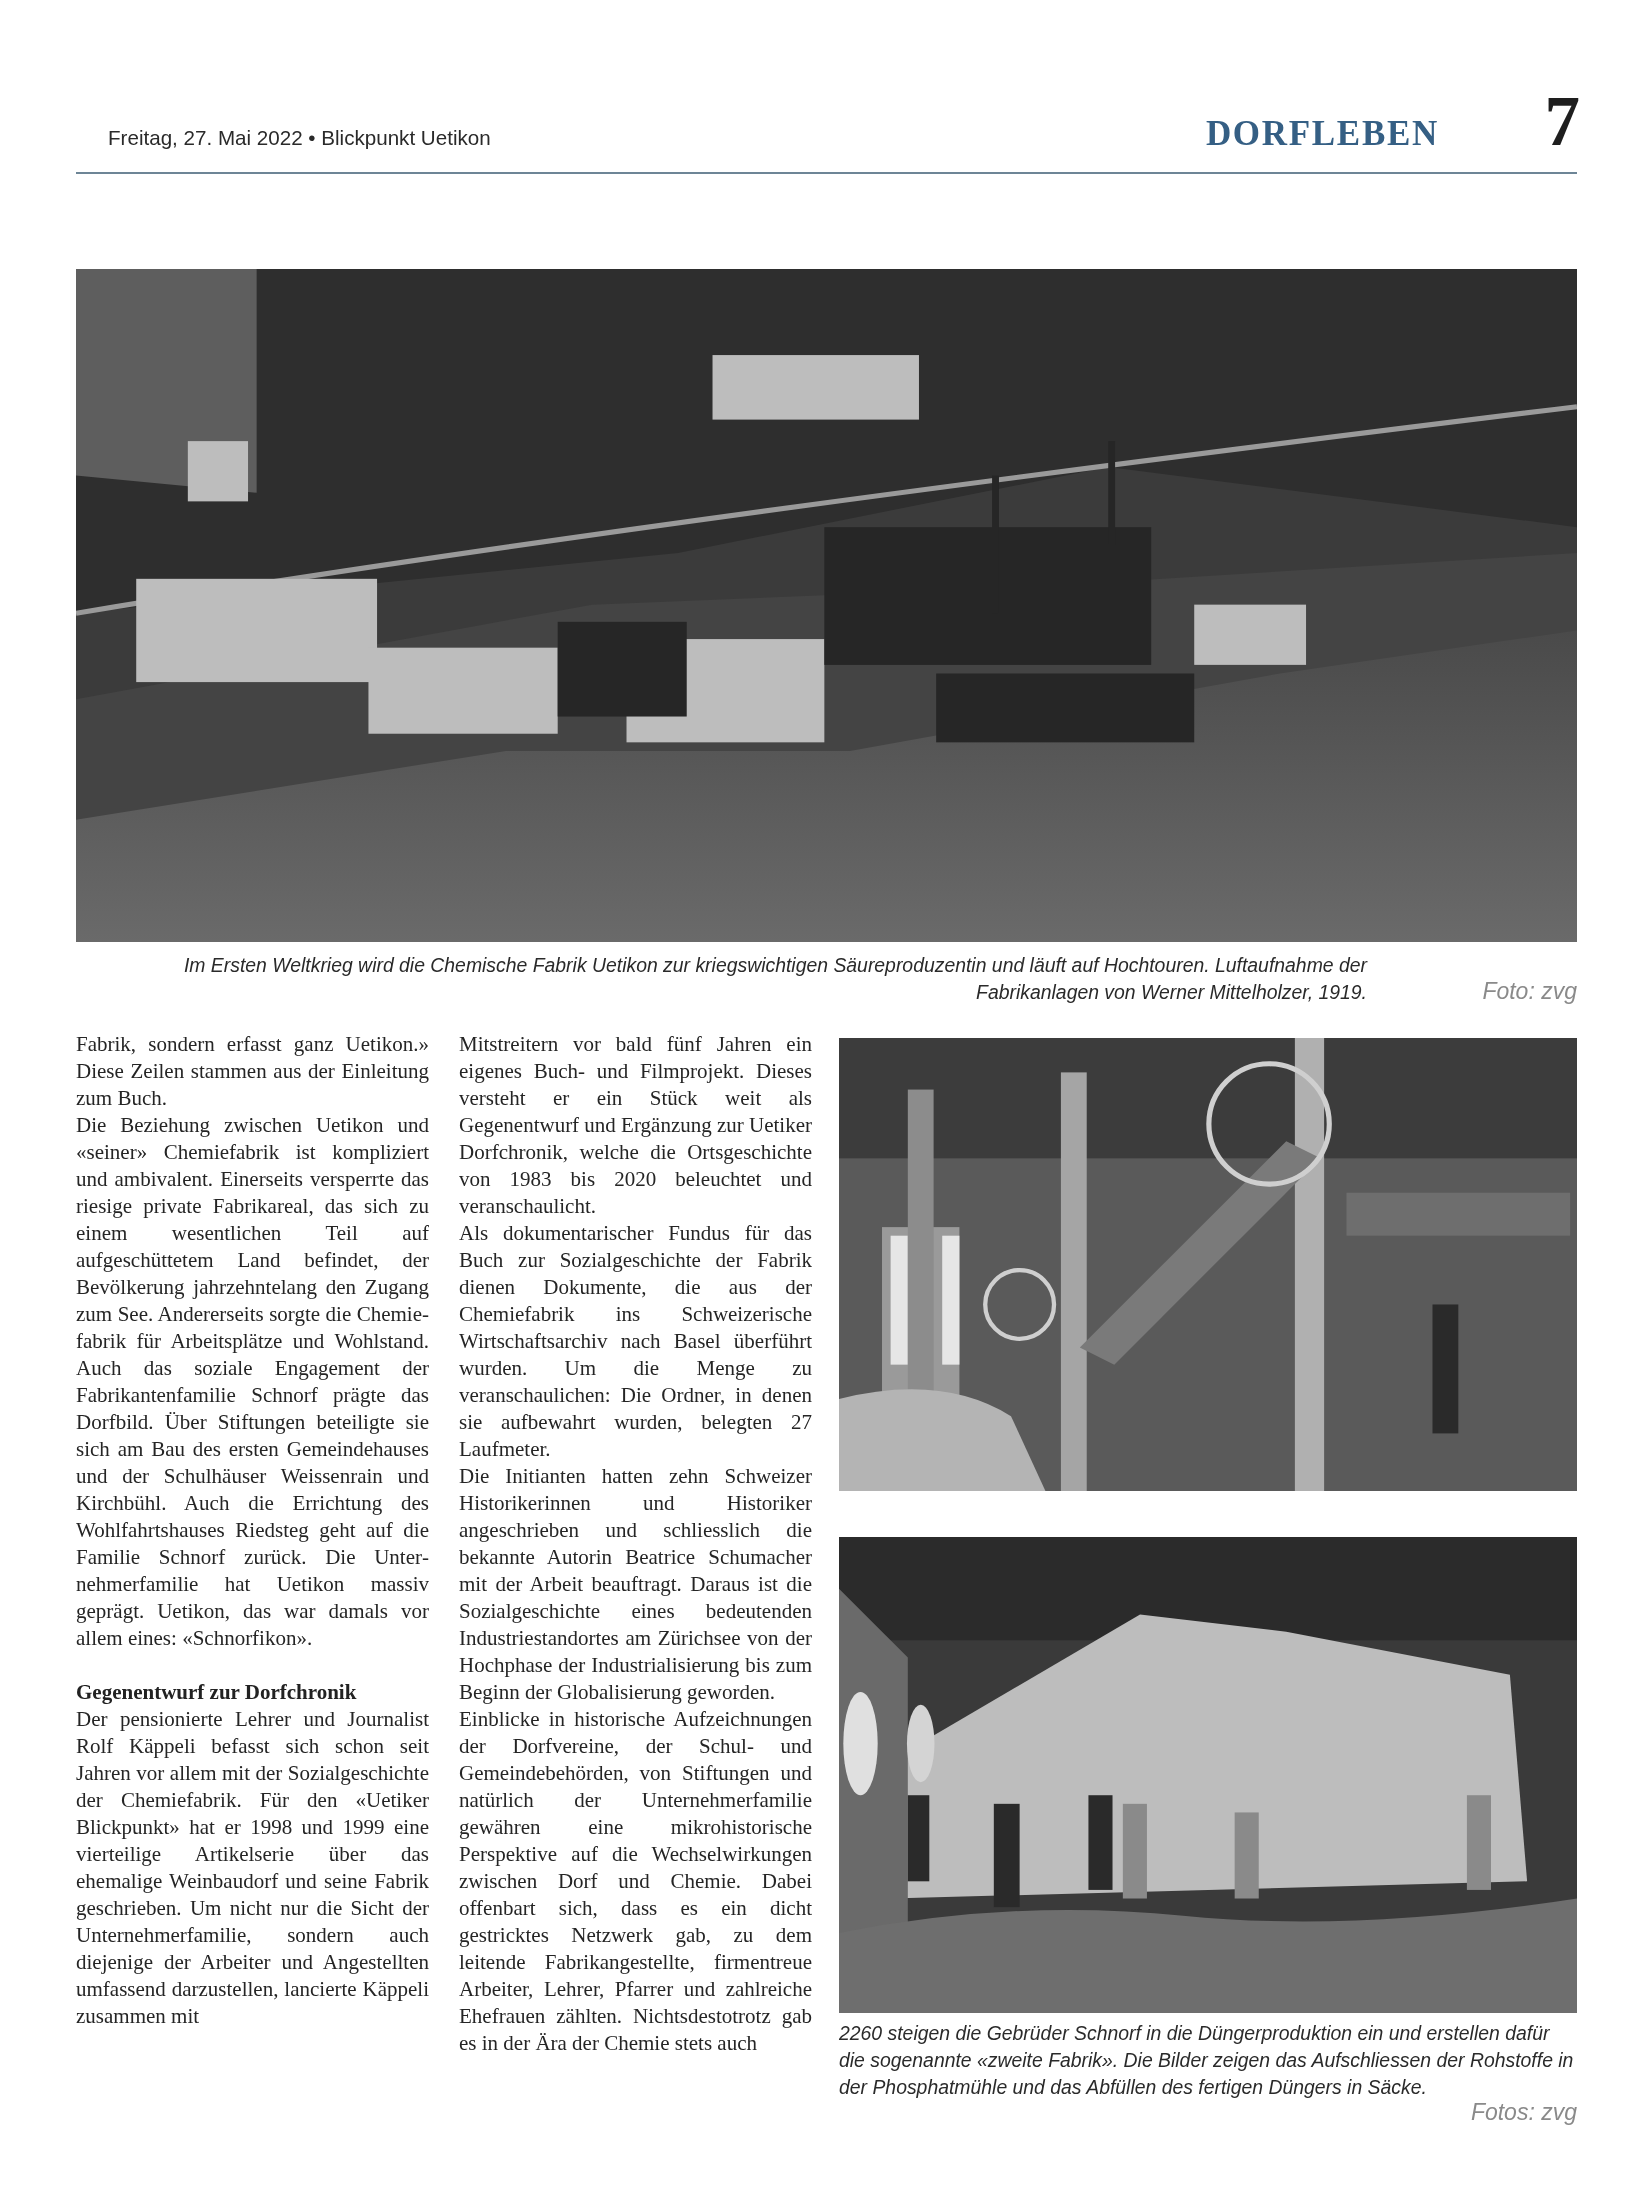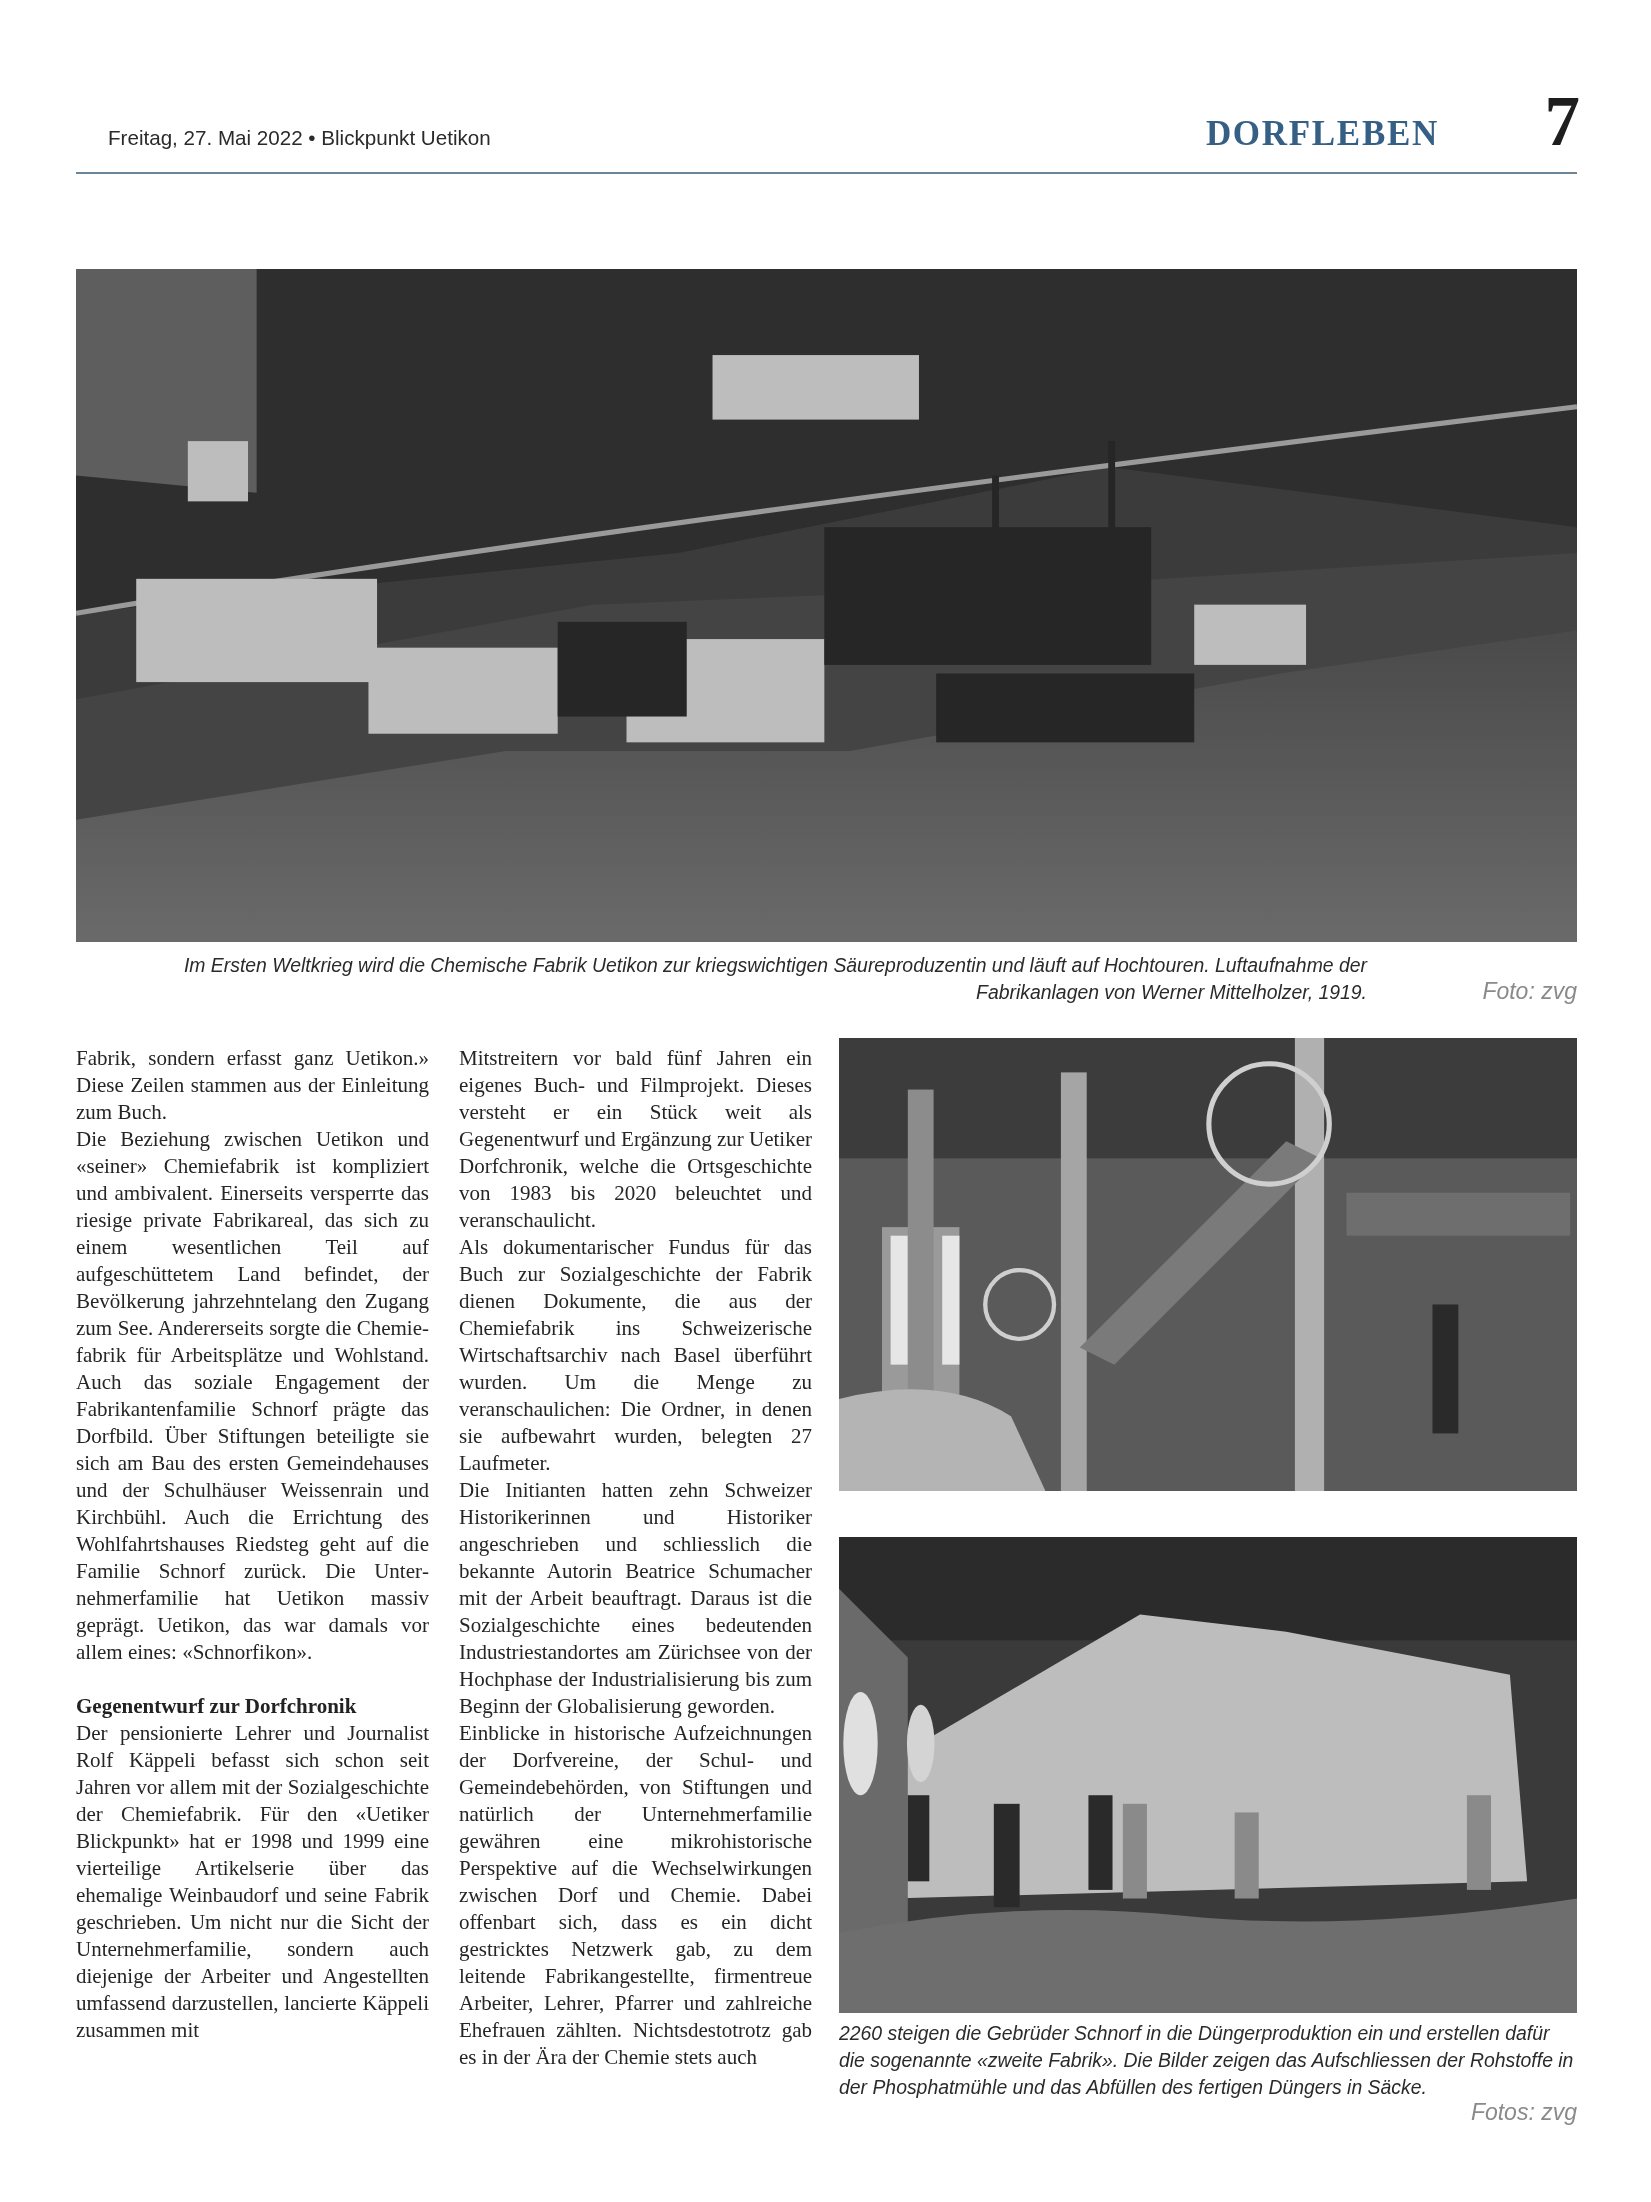--- a/index.html
+++ b/index.html
@@ -42,21 +42,21 @@
     font-size: 23px; color: #8a8a8a;
   }
   .credit-main { right: 75px; top: 978px; }
   .caption-side { left: 839px; top: 2020px; width: 738px; }
   .credit-side { right: 75px; top: 2099px; text-align: right; }
 
   
   .col {
     position: absolute; top: 1031px; width: 353px;
     font-family: "Liberation Serif", serif; font-size: 21px; line-height: 27px;
-    color: #252525; text-align: justify; hyphens: manual; margin-top: 14px;
+    color: #252525; text-align: justify; hyphens: manual;
   }
   .col-1 { left: 76px; }
   .col-2 { left: 459px; }
   .col p { text-indent: 0; }
   .col h3 {
     font-family: "Liberation Serif", serif; font-weight: bold; font-size: 21px;
     line-height: 27px; margin-top: 27px; color: #222;
   }
 </style>
 </head>

